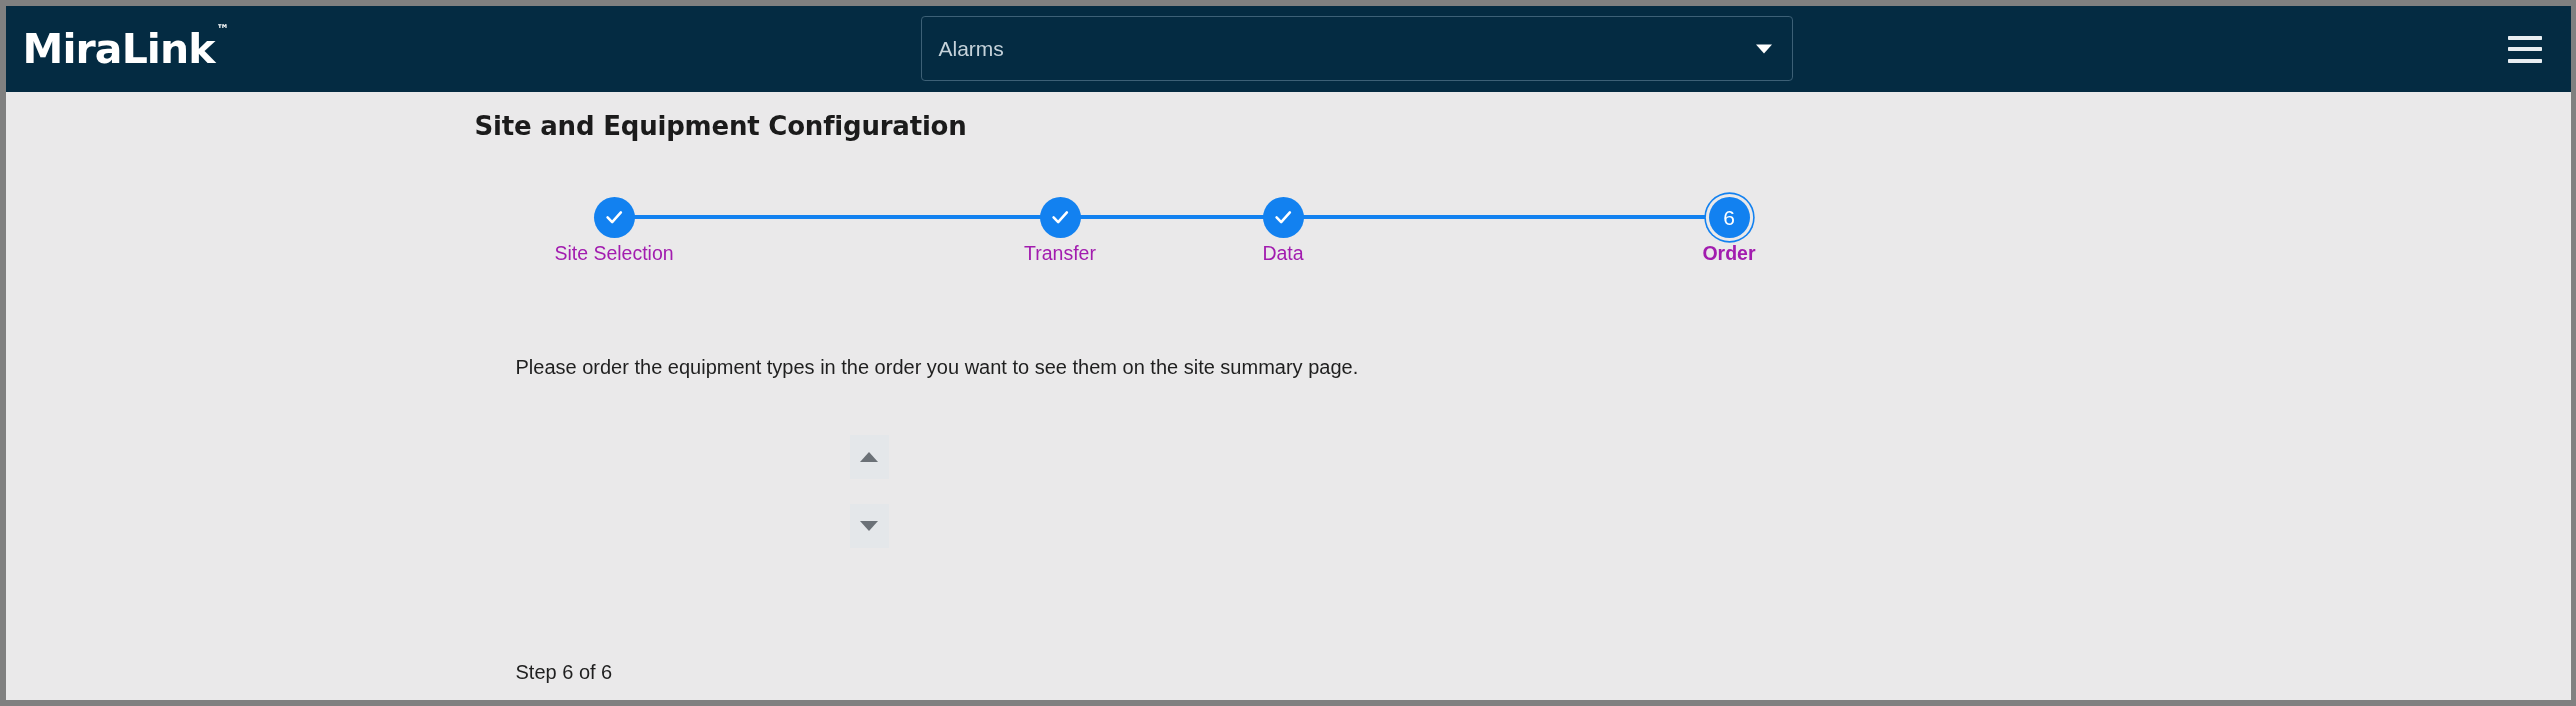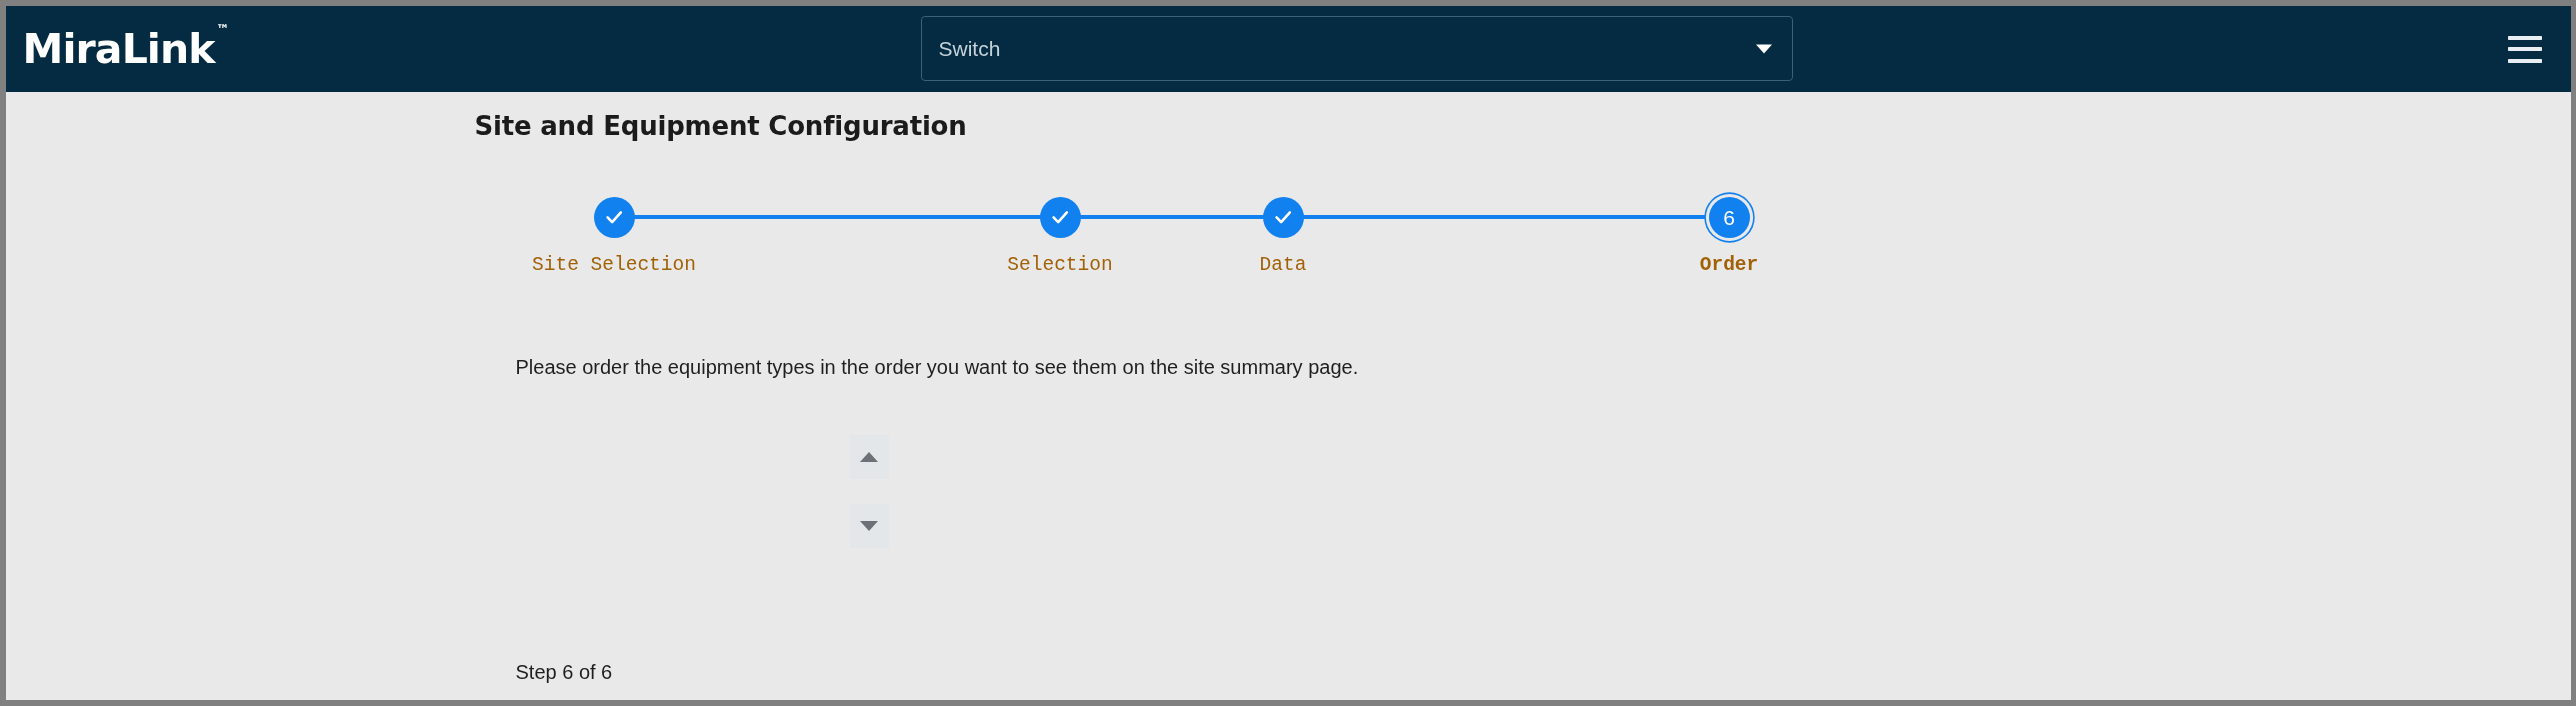--- a/index.html
+++ b/index.html
@@ -183,24 +183,24 @@
     background: #1281f0;
     box-shadow: 0 0 0 3.1px #eae9ea, 0 0 0 4.7px #1281f0;
   }
   .step-number {
     color: #ffffff;
     font-size: 21px;
     font-family: "Liberation Sans", sans-serif;
     line-height: 1;
   }
   .step-label {
-    margin-top: 16px;
+    margin-top: 4px;
     font-size: 19.5px;
-    color: #a16207;
-    font-family: Liberation Mono, monospace;
+    color: #a21caf;
+    font-family: Liberation Sans, sans-serif;
     white-space: nowrap;
   }
   .step.active .step-label {
     font-weight: 700;
   }
 
   
   #instruction {
     position: absolute;
     left: 510px;
@@ -279,21 +279,21 @@
   <div id="viewport">
 
     <div id="topbar">
 
       <div id="brand">
         <span id="brand-text">MiraLink</span>
         <span id="brand-tm">™</span>
       </div>
 
       <div id="site-select">
-        <span id="site-select-value" title="Sites">Switch</span>
+        <span id="site-select-value" title="Sites">Alarms</span>
         <span id="site-select-caret"></span>
       </div>
 
       <div id="hamburger">
         <span></span>
         <span></span>
         <span></span>
       </div>
     </div>
 
@@ -313,21 +313,21 @@
           <div class="step-label">Site Selection</div>
         </div>
 
 
         <div class="step" style="left:547px;">
           <div class="step-circle">
             <svg width="22" height="22" viewBox="0 0 24 24">
               <path d="M5 12.5 L10 17.5 L19.5 7" fill="none" stroke="#ffffff" stroke-width="2.8" stroke-linecap="round" stroke-linejoin="round"></path>
             </svg>
           </div>
-          <div class="step-label">Selection</div>
+          <div class="step-label">Transfer</div>
         </div>
 
         <div class="step" style="left:770px;">
           <div class="step-circle">
             <svg width="22" height="22" viewBox="0 0 24 24">
               <path d="M5 12.5 L10 17.5 L19.5 7" fill="none" stroke="#ffffff" stroke-width="2.8" stroke-linecap="round" stroke-linejoin="round"></path>
             </svg>
           </div>
           <div class="step-label">Data</div>
         </div>

